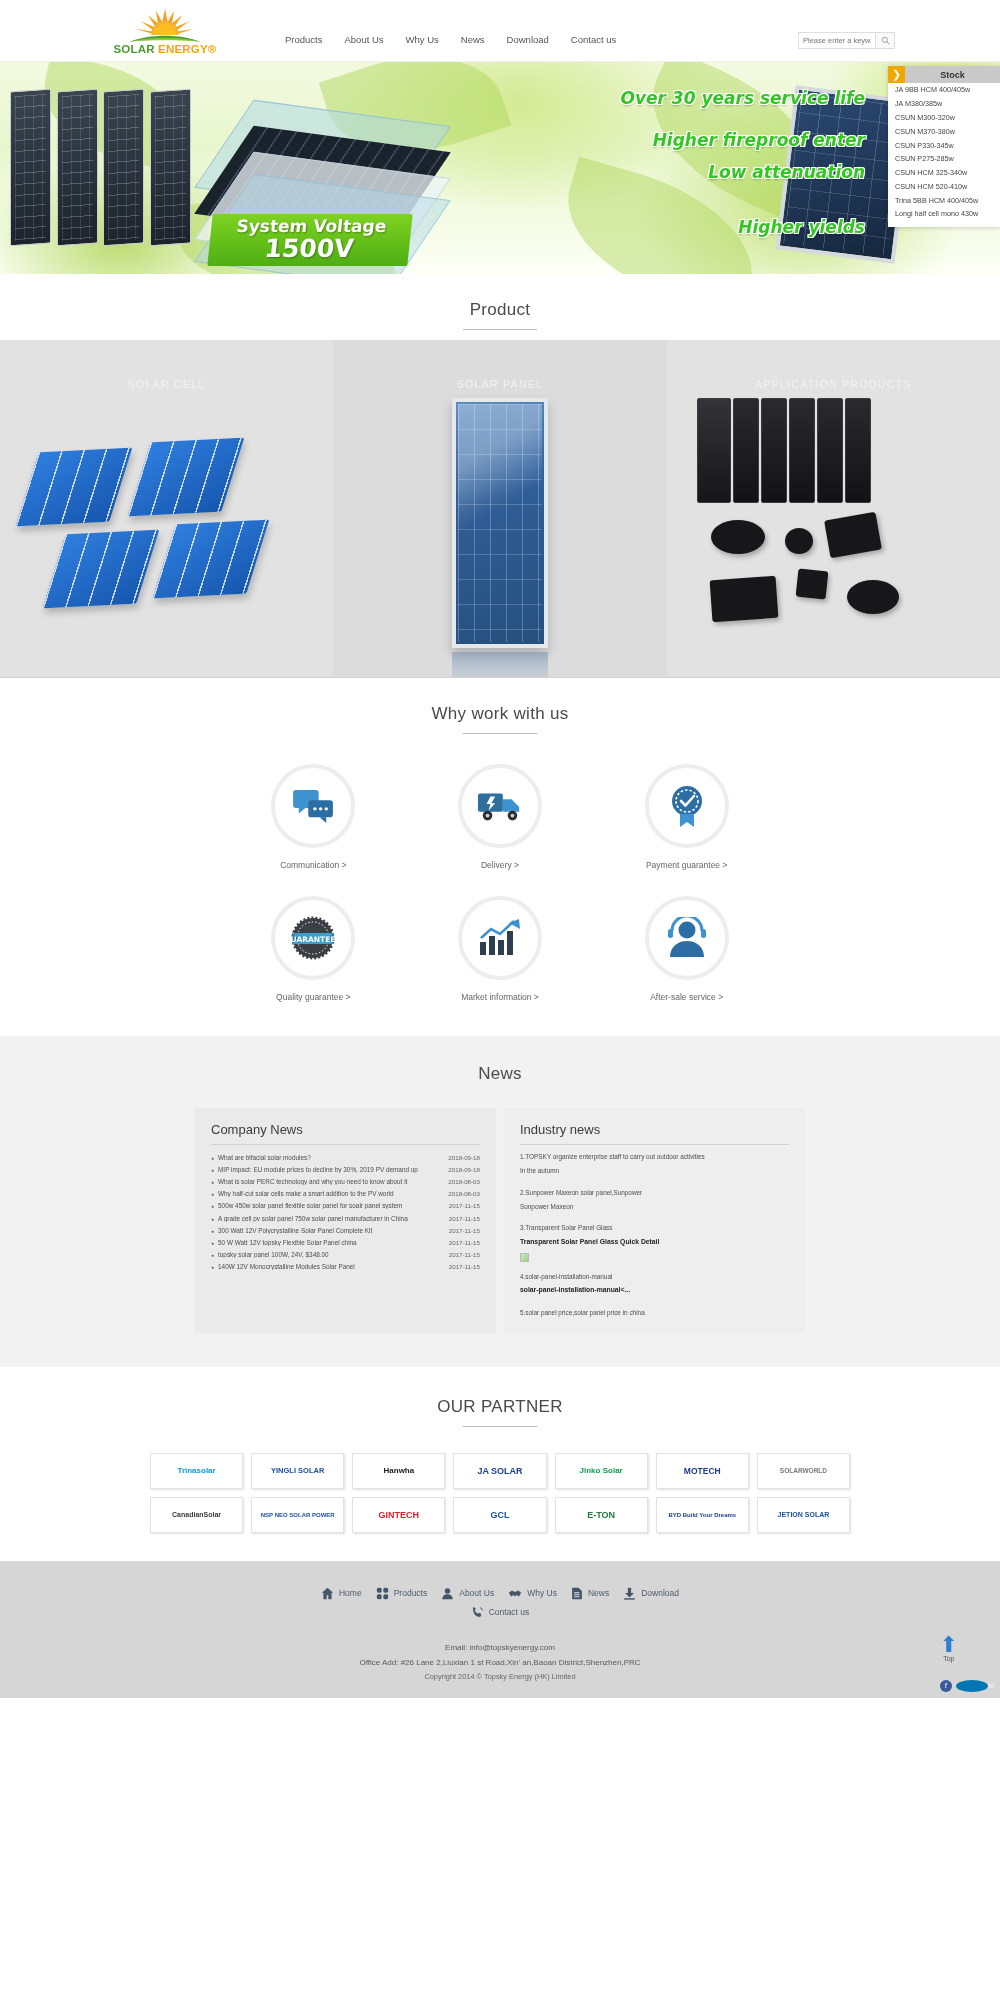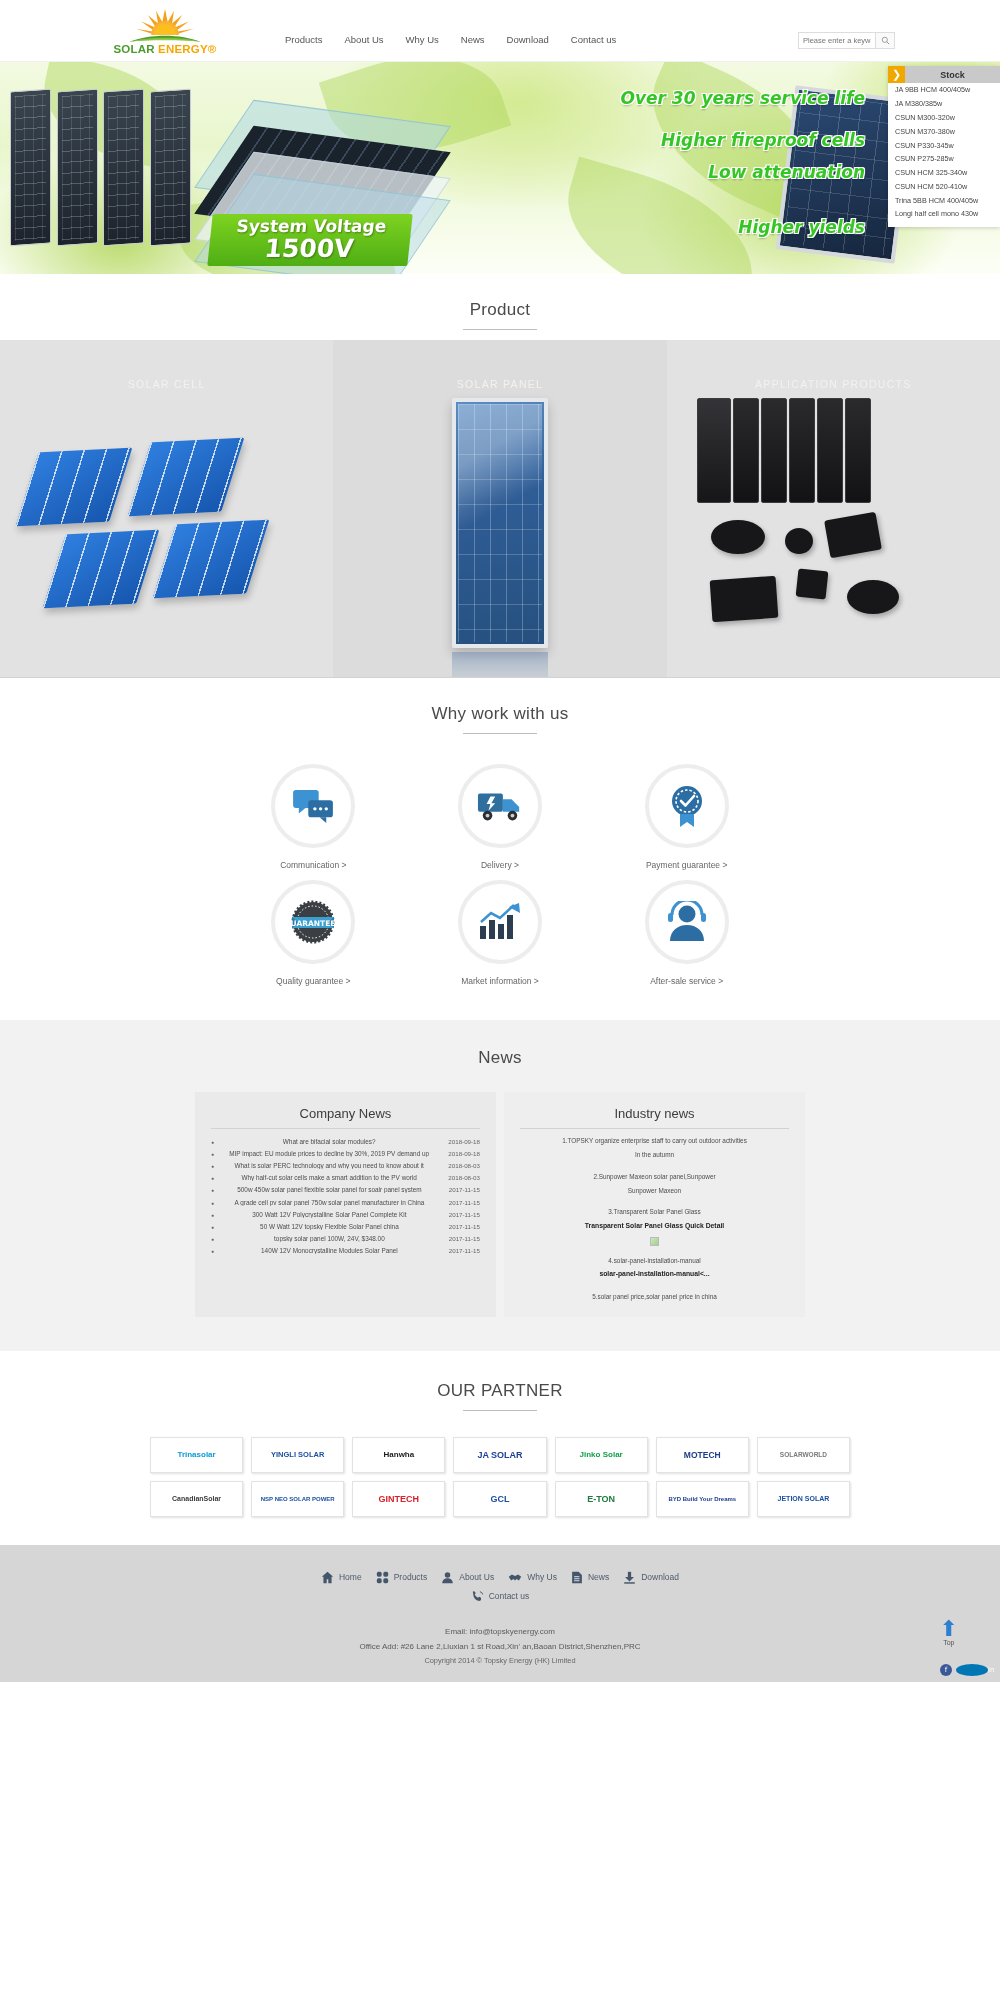--- a/index.html
+++ b/index.html
@@ -325,38 +325,38 @@
   .blob { position: absolute; background: #17171a; box-shadow: 2px 3px 5px rgba(0,0,0,.28); }
   .blob.round { border-radius: 50%; }
   .blob.rect { border-radius: 3px; }
 
   
   .why-wrap { background: #fff; padding-bottom: 34px; }
   .why-grid {
     width: 560px; margin: 20px auto 0;
     display: grid;
     grid-template-columns: repeat(3,1fr);
-    row-gap: 10px;
+    row-gap: 26px;
   }
   .why-item { text-align: center; cursor: pointer; }
   .why-circle {
     width: 84px; height: 84px;
     border-radius: 50%;
     border: 4px solid #ededed;
     margin: 0 auto 12px;
     display: flex; align-items: center; justify-content: center;
     background: #fff;
   }
   .why-label { font-size: 8.5px; color: #666; }
 
   
   .news-wrap { background: #f2f2f2; padding: 22px 0 34px; }
   .news-cols {
     width: 610px; margin: 14px auto 0;
-    display: flex; gap: 8px; text-align: center;
+    display: flex; gap: 8px;
   }
   .news-card {
     flex: 1;
     background: #eaeaea;
     padding: 14px 16px 12px;
     min-height: 168px;
   }
   .news-card.light { background: #eeeeee; }
   .news-card h3 {
     font-weight: normal;
@@ -529,21 +529,21 @@
   <div class="exploded">
     <div class="exp-layer glass1"></div>
     <div class="exp-layer cells"></div>
     <div class="exp-layer eva"></div>
     <div class="exp-layer glass2"></div>
   </div>
 
   <div class="banner-right-panel"></div>
 
   <div class="b-line b1">Over 30 years service life</div>
-  <div class="b-line b2">Higher fireproof cells</div>
+  <div class="b-line b2">Higher fireproof enter</div>
   <div class="b-line b3">Low attenuation</div>
   <div class="b-line b4">Higher yields</div>
 
   <div class="voltage-badge">
     <span class="vb-1">System Voltage</span>
     <span class="vb-2">1500V</span>
   </div>
 
   <div class="stock-panel">
     <div class="stock-head">

